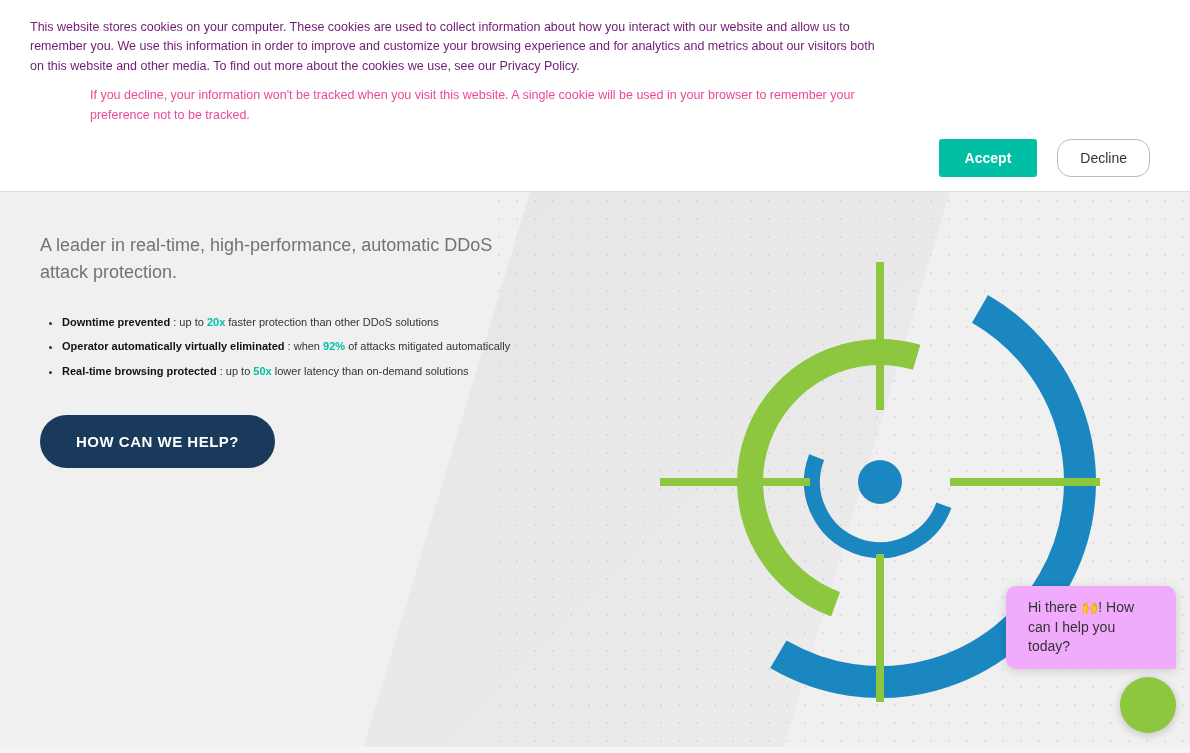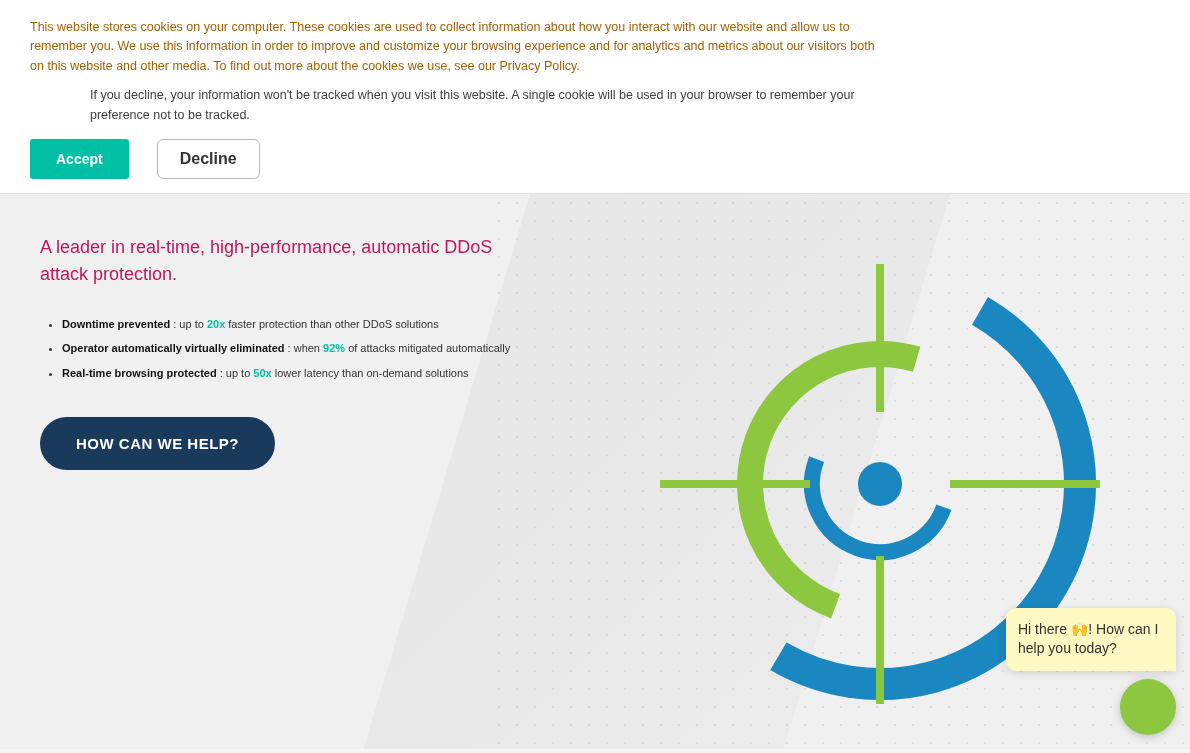--- a/index.html
+++ b/index.html
@@ -15,57 +15,57 @@
     
     .cookie-banner {
       background: #fff;
       border-bottom: 1px solid #ddd;
       padding: 18px 30px 14px 30px;
       position: relative;
       z-index: 100;
     }
     .cookie-main-text {
       font-size: 12.5px;
-      color: #a16207;
+      color: #701a75;
       line-height: 1.55;
       max-width: 860px;
     }
     .cookie-sub-text {
       font-size: 12.5px;
-      color: #404040;
+      color: #ec4899;
       line-height: 1.55;
       max-width: 800px;
       margin-top: 10px;
       margin-left: 60px;
     }
     .cookie-buttons {
       display: flex;
-      gap: 28px;
-      justify-content: flex-start;
+      gap: 20px;
+      justify-content: flex-end;
       margin-top: 14px;
       padding-right: 10px;
     }
     .btn-accept {
       background: #00bfa5;
       color: #fff;
       border: none;
       padding: 10px 26px;
       font-size: 14px;
       font-weight: bold;
       border-radius: 3px;
       cursor: pointer;
     }
     .btn-decline {
       background: #fff;
       color: #333;
       border: 1.5px solid #bbb;
       padding: 10px 22px;
-      font-size: 16px;
-      font-weight: bold;
-      border-radius: 6px;
+      font-size: 14px;
+      font-weight: normal;
+      border-radius: 14px;
       cursor: pointer;
     }
 
     
     .hero {
       background: #f0f0f0;
       position: relative;
       min-height: 555px;
       overflow: hidden;
       display: flex;
@@ -97,21 +97,21 @@
       font-size: 72px;
       font-weight: 900;
       color: #111;
       line-height: 1.05;
       letter-spacing: -1px;
       margin-bottom: 20px;
     }
 
     .hero-subtitle {
       font-size: 18px;
-      color: #be185d;
+      color: #737373;
       line-height: 1.5;
       max-width: 480px;
       margin-bottom: 28px;
     }
 
     .hero-bullets {
       list-style: disc;
       padding-left: 22px;
       margin-bottom: 36px;
     }
@@ -179,23 +179,23 @@
       position: absolute;
       bottom: 14px;
       right: 14px;
       z-index: 10;
       display: flex;
       flex-direction: column;
       align-items: flex-end;
       gap: 8px;
     }
     .chat-bubble {
-      background: #fef9c3;
+      background: #f0abfc;
       border-radius: 10px 10px 0 10px;
-      padding: 12px 12px;
+      padding: 12px 22px;
       font-size: 14px;
       color: #333;
       box-shadow: 0 2px 10px rgba(0,0,0,0.15);
       max-width: 170px;
       line-height: 1.4;
     }
     .chat-button {
       width: 56px;
       height: 56px;
       background: #8dc63f;

